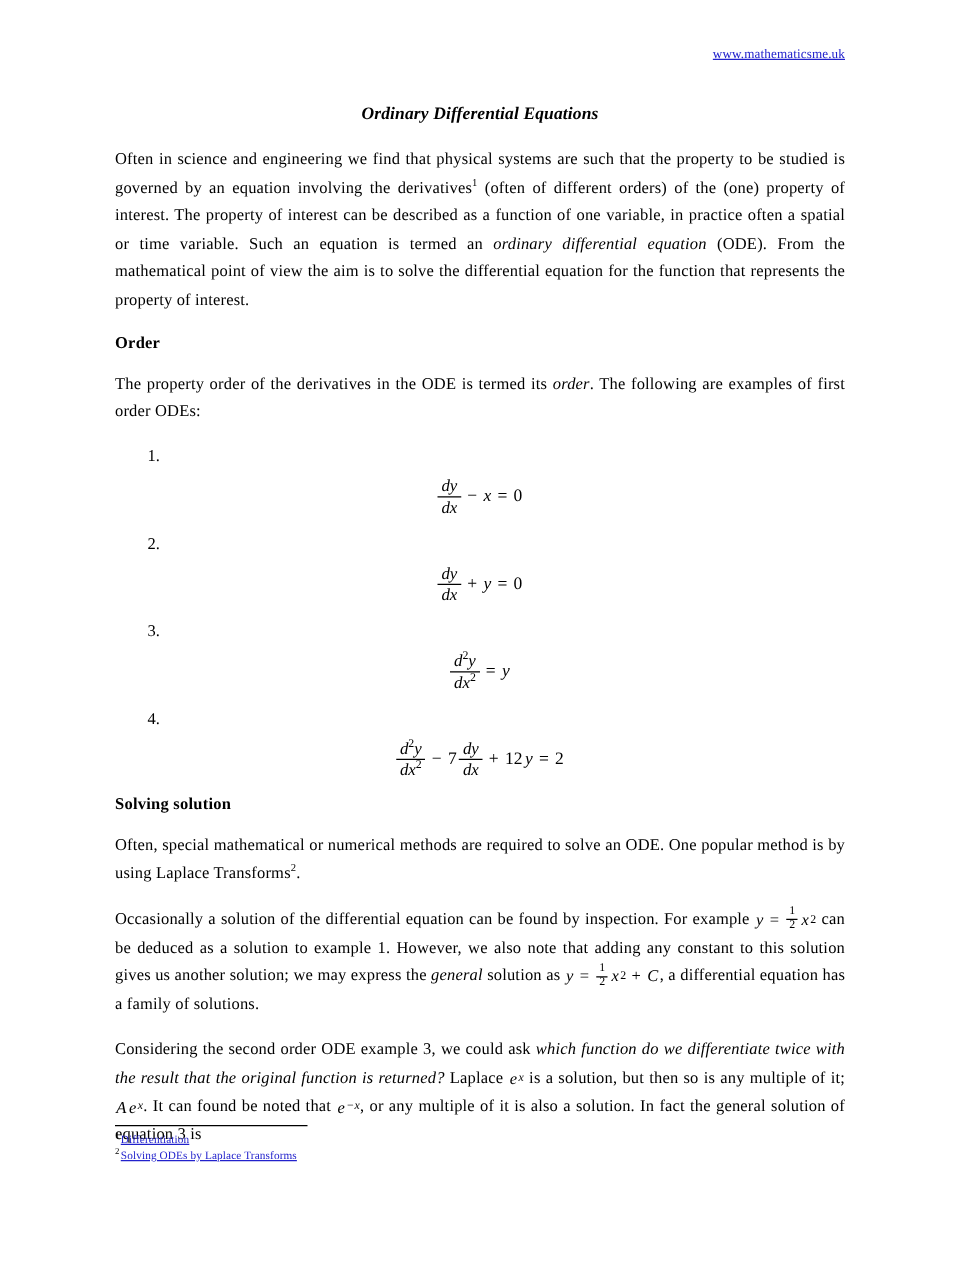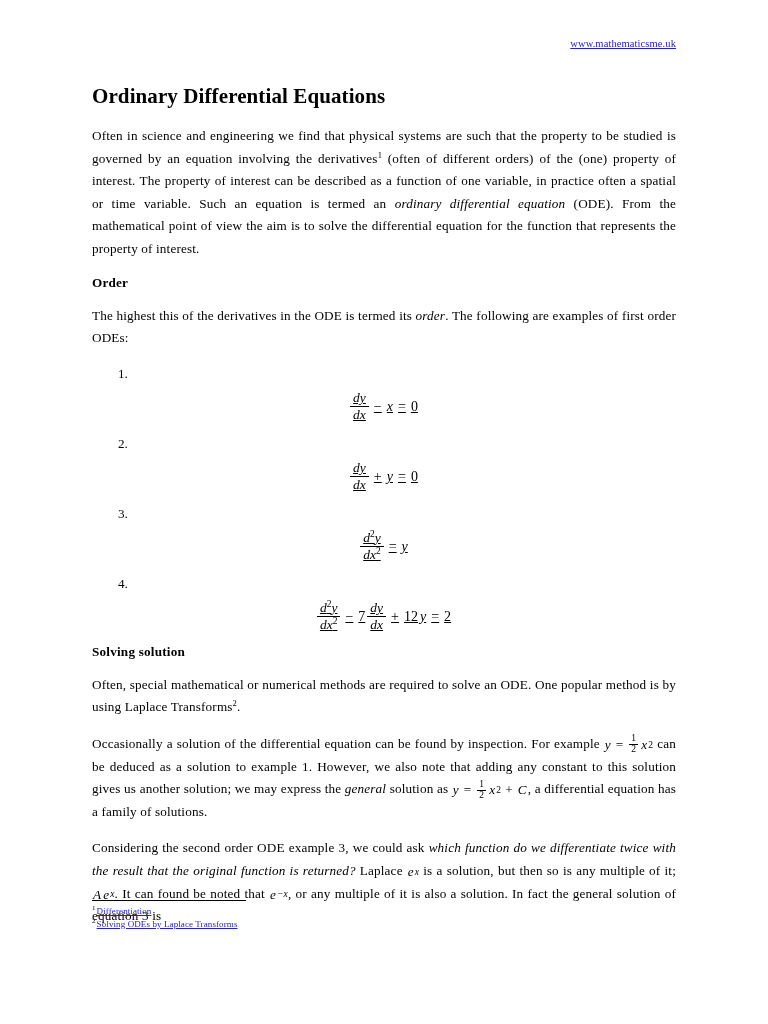--- a/index.html
+++ b/index.html
@@ -38,24 +38,26 @@
 
   
   .content {
     position: absolute;
     left: 92px;
     top: 84px;
     width: 584px;
   }
 
   .doc-title {
-    font-size: 21px;
+    font-size: 14px;
     font-weight: bold;
+    text-align: center;
     margin: 0 0 16px 0;
     letter-spacing: 0.1px;
+    font-style: italic;
   }
 
   p.body-text {
     font-size: 13.2px;
     line-height: 22.6px;
     text-align: justify;
     margin: 0 0 14px 0;
     letter-spacing: 0.15px;
   }
   p.body-text.last { margin-bottom: 0; }
@@ -85,21 +87,20 @@
   
   .equation {
     text-align: center;
     margin: 6px 0 10px 0;
     font-size: 14px;
     line-height: 1;
     height: 34px;
     display: flex;
     align-items: center;
     justify-content: center;
-    text-decoration: underline;
   }
   .eq-inner {
     display: inline-flex;
     align-items: center;
     gap: 0;
   }
 
   
   .frac {
     display: inline-flex;
@@ -187,21 +188,21 @@
   </div>
 
   <div class="content">
 
     <h1 class="doc-title">Ordinary Differential Equations</h1>
 
     <p class="body-text"><span>Often in science and engineering we find that physical systems are such that the property to be studied is governed by an equation involving the derivatives</span><sup class="fn">1</sup><span> (often of different orders) of the (one) property of interest. The property of interest can be described as a function of one variable, in practice often a spatial or time variable. Such an equation is termed an </span><span class="it">ordinary differential equation</span><span> (ODE). From the mathematical point of view the aim is to solve the differential equation for the function that represents the property of interest.</span></p>
 
     <h2 class="section-heading">Order</h2>
 
-    <p class="body-text"><span>The highest this of the derivatives in the ODE is termed its </span><span class="it">order</span><span>. The following are examples of first order ODEs:</span></p>
+    <p class="body-text"><span>The property order of the derivatives in the ODE is termed its </span><span class="it">order</span><span>. The following are examples of first order ODEs:</span></p>
 
     <div class="list-number">1.</div>
     <div class="equation">
       <span class="eq-inner">
         <span class="frac">
           <span class="num">dy</span>
           <span class="den">dx</span>
         </span>
         <span class="op">−</span>
         <span class="var">x</span>

